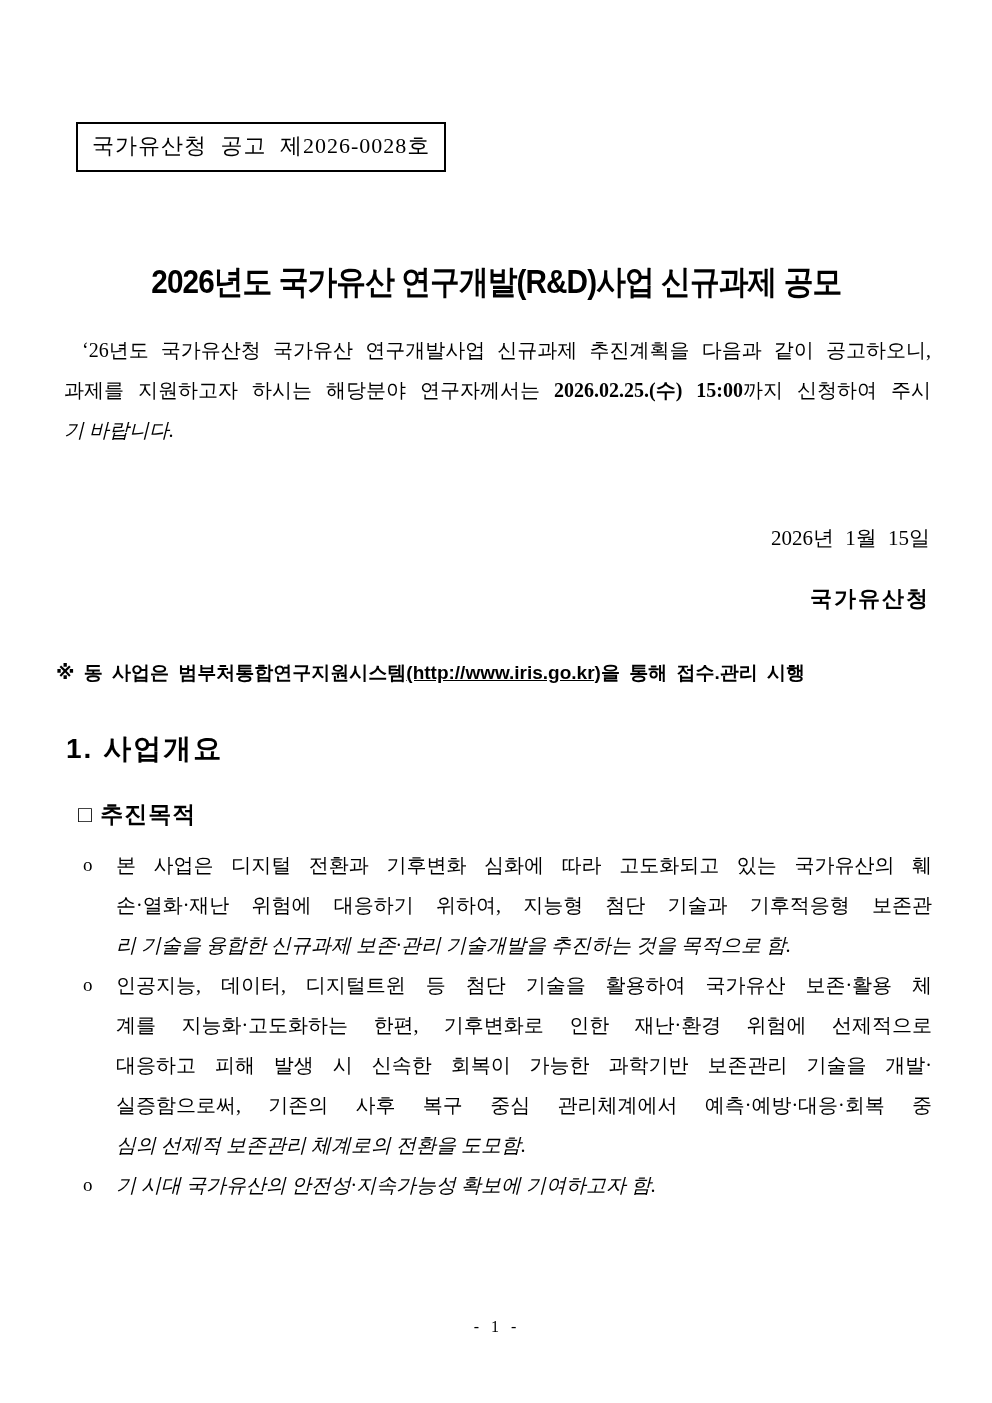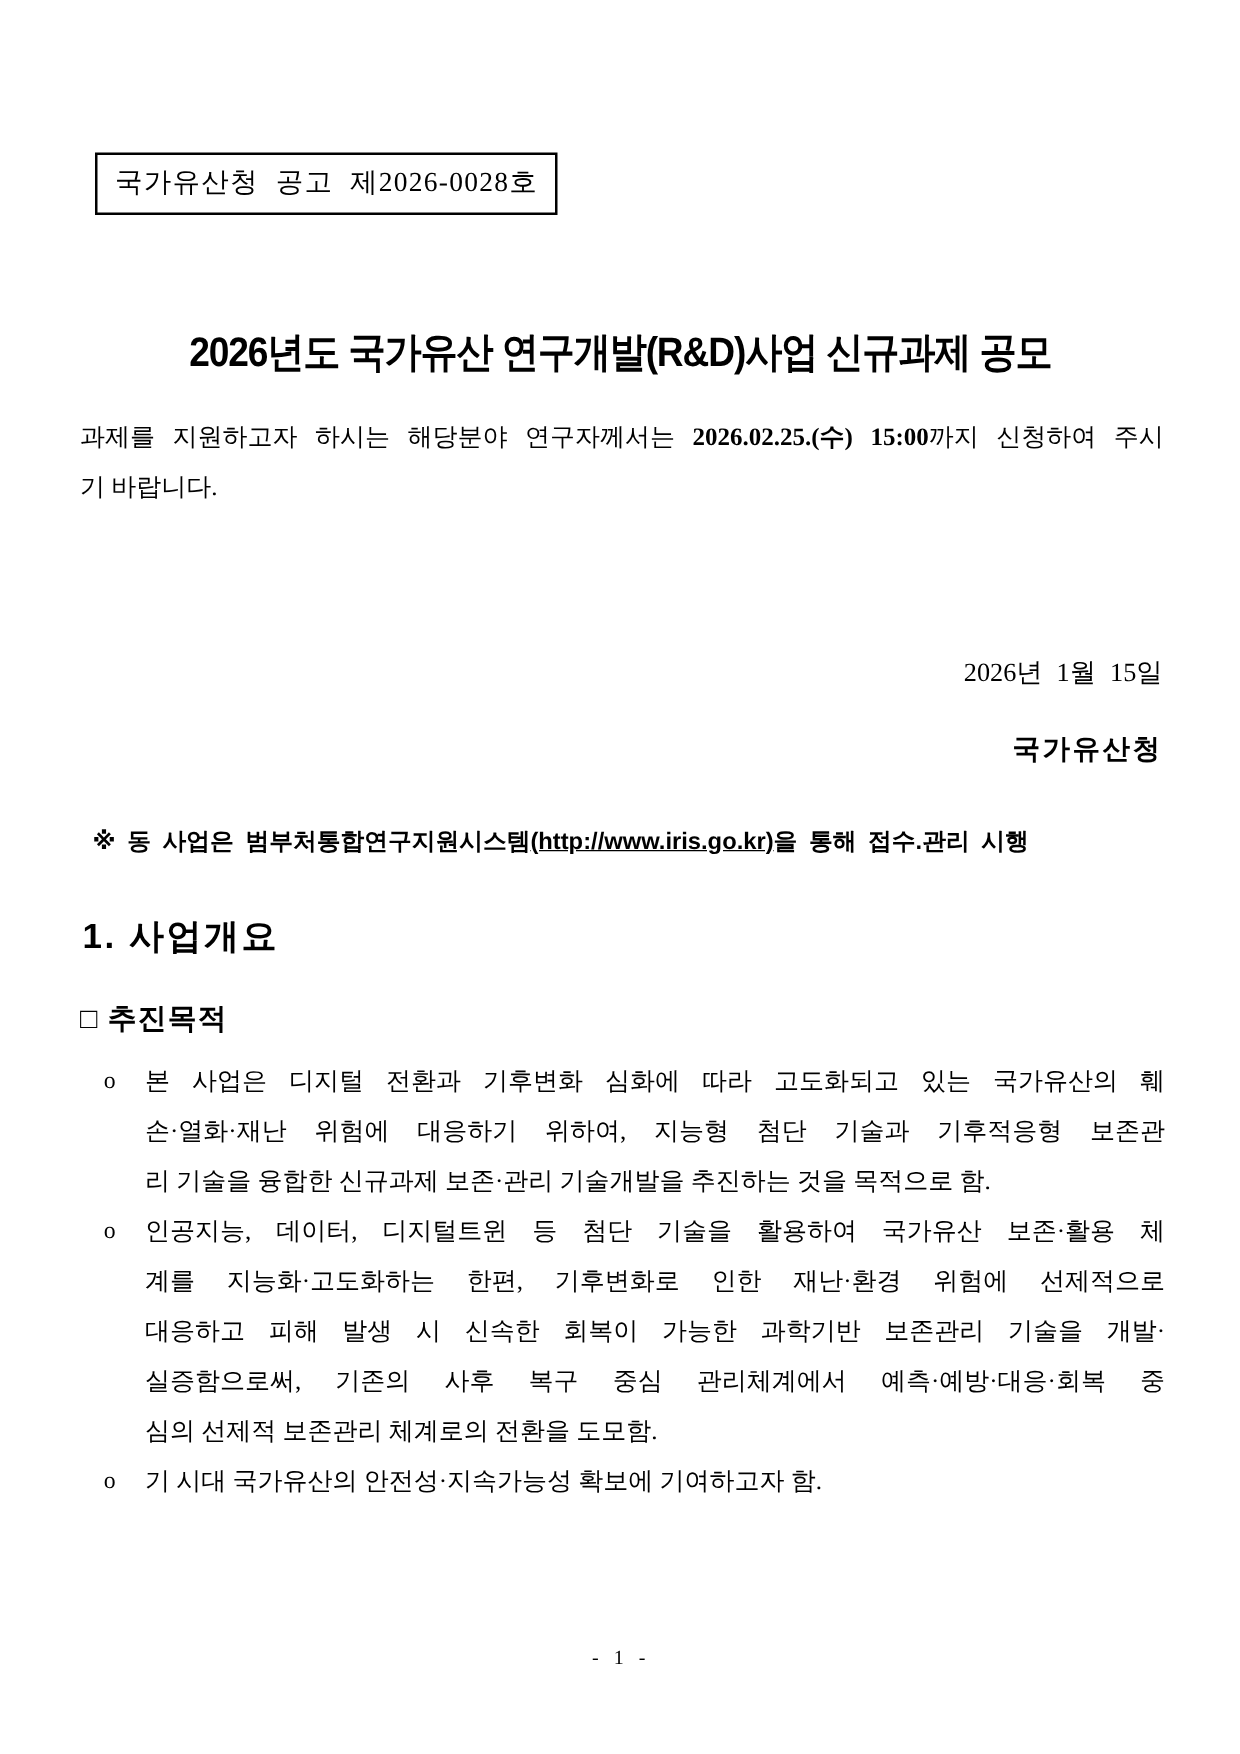--- a/index.html
+++ b/index.html
@@ -42,52 +42,52 @@
   }
 
   
   .intro {
     position: absolute; top: 330px; left: 64px; width: 867px;
     font-size: 20px;
   }
   .iline { height: 40px; line-height: 40px; overflow: visible; }
   .indent { padding-left: 18px; }
   .jline { text-align: justify; text-align-last: justify; }
-  .lline { text-align: right; text-align-last: left; }
+  .lline { text-align: right; text-align-last: left; font-style: italic; }
   .deadline { font-weight: bold; }
 
   
   .date-line {
     position: absolute; top: 524px; right: 62px;
     font-size: 21px; word-spacing: 6px; white-space: nowrap;
   }
   .agency-line {
     position: absolute; top: 584px; right: 62px;
     font-size: 22px; font-weight: bold; letter-spacing: 2px; white-space: nowrap;
   }
 
   
   .note {
-    position: absolute; top: 660px; left: 74px; width: 860px;
+    position: absolute; top: 660px; left: 56px; width: 860px;
     font-family: "Liberation Sans", "DejaVu Sans", sans-serif;
     font-weight: bold;
     font-size: 19px;
     word-spacing: 4px;
     white-space: nowrap;
   }
   .iris-link { text-decoration: underline; color: inherit; cursor: pointer; }
 
   
   .h1 {
     position: absolute; top: 730px; left: 66px;
     font-family: "Liberation Sans", "DejaVu Sans", sans-serif;
     font-weight: bold; font-size: 28px; letter-spacing: 2px; white-space: nowrap;
   }
   .h2 {
-    position: absolute; top: 799px; left: 64px;
+    position: absolute; top: 799px; left: 78px;
     font-family: "Liberation Sans", "DejaVu Sans", sans-serif;
     font-weight: bold; font-size: 23px; letter-spacing: 1px; white-space: nowrap;
   }
 
   
   .bullets {
     position: absolute; top: 845px; left: 64px; width: 868px;
     font-size: 20px;
   }
   .bullet { position: relative; }
@@ -109,20 +109,21 @@
 
 <div class="notice-box">
   <span>국가유산청 공고 제2026-0028호</span>
 </div>
 
 <div class="title-wrap">
   <span class="title">2026년도 국가유산 연구개발(R&amp;D)사업 신규과제 공모</span>
 </div>
 
 <div class="intro">
+  <div class="iline jline indent">‘26년도 국가유산청 국가유산 연구개발사업 신규과제 추진계획을 다음과 같이 공고하오니,</div>
   <div class="iline jline"><span>과제를 지원하고자 하시는 해당분야 연구자께서는 </span><span class="deadline">2026.02.25.(수) 15:00</span><span>까지 신청하여 주시</span></div>
   <div class="iline lline">기 바랍니다.</div>
 </div>
 
 <div class="date-line">2026년 1월 15일</div>
 <div class="agency-line">국가유산청</div>
 
 <div class="note">
   <span>※ 동 사업은 범부처통합연구지원시스템</span><span class="iris-link">(http://www.iris.go.kr)</span><span>을 통해 접수.관리 시행</span>
 </div>

